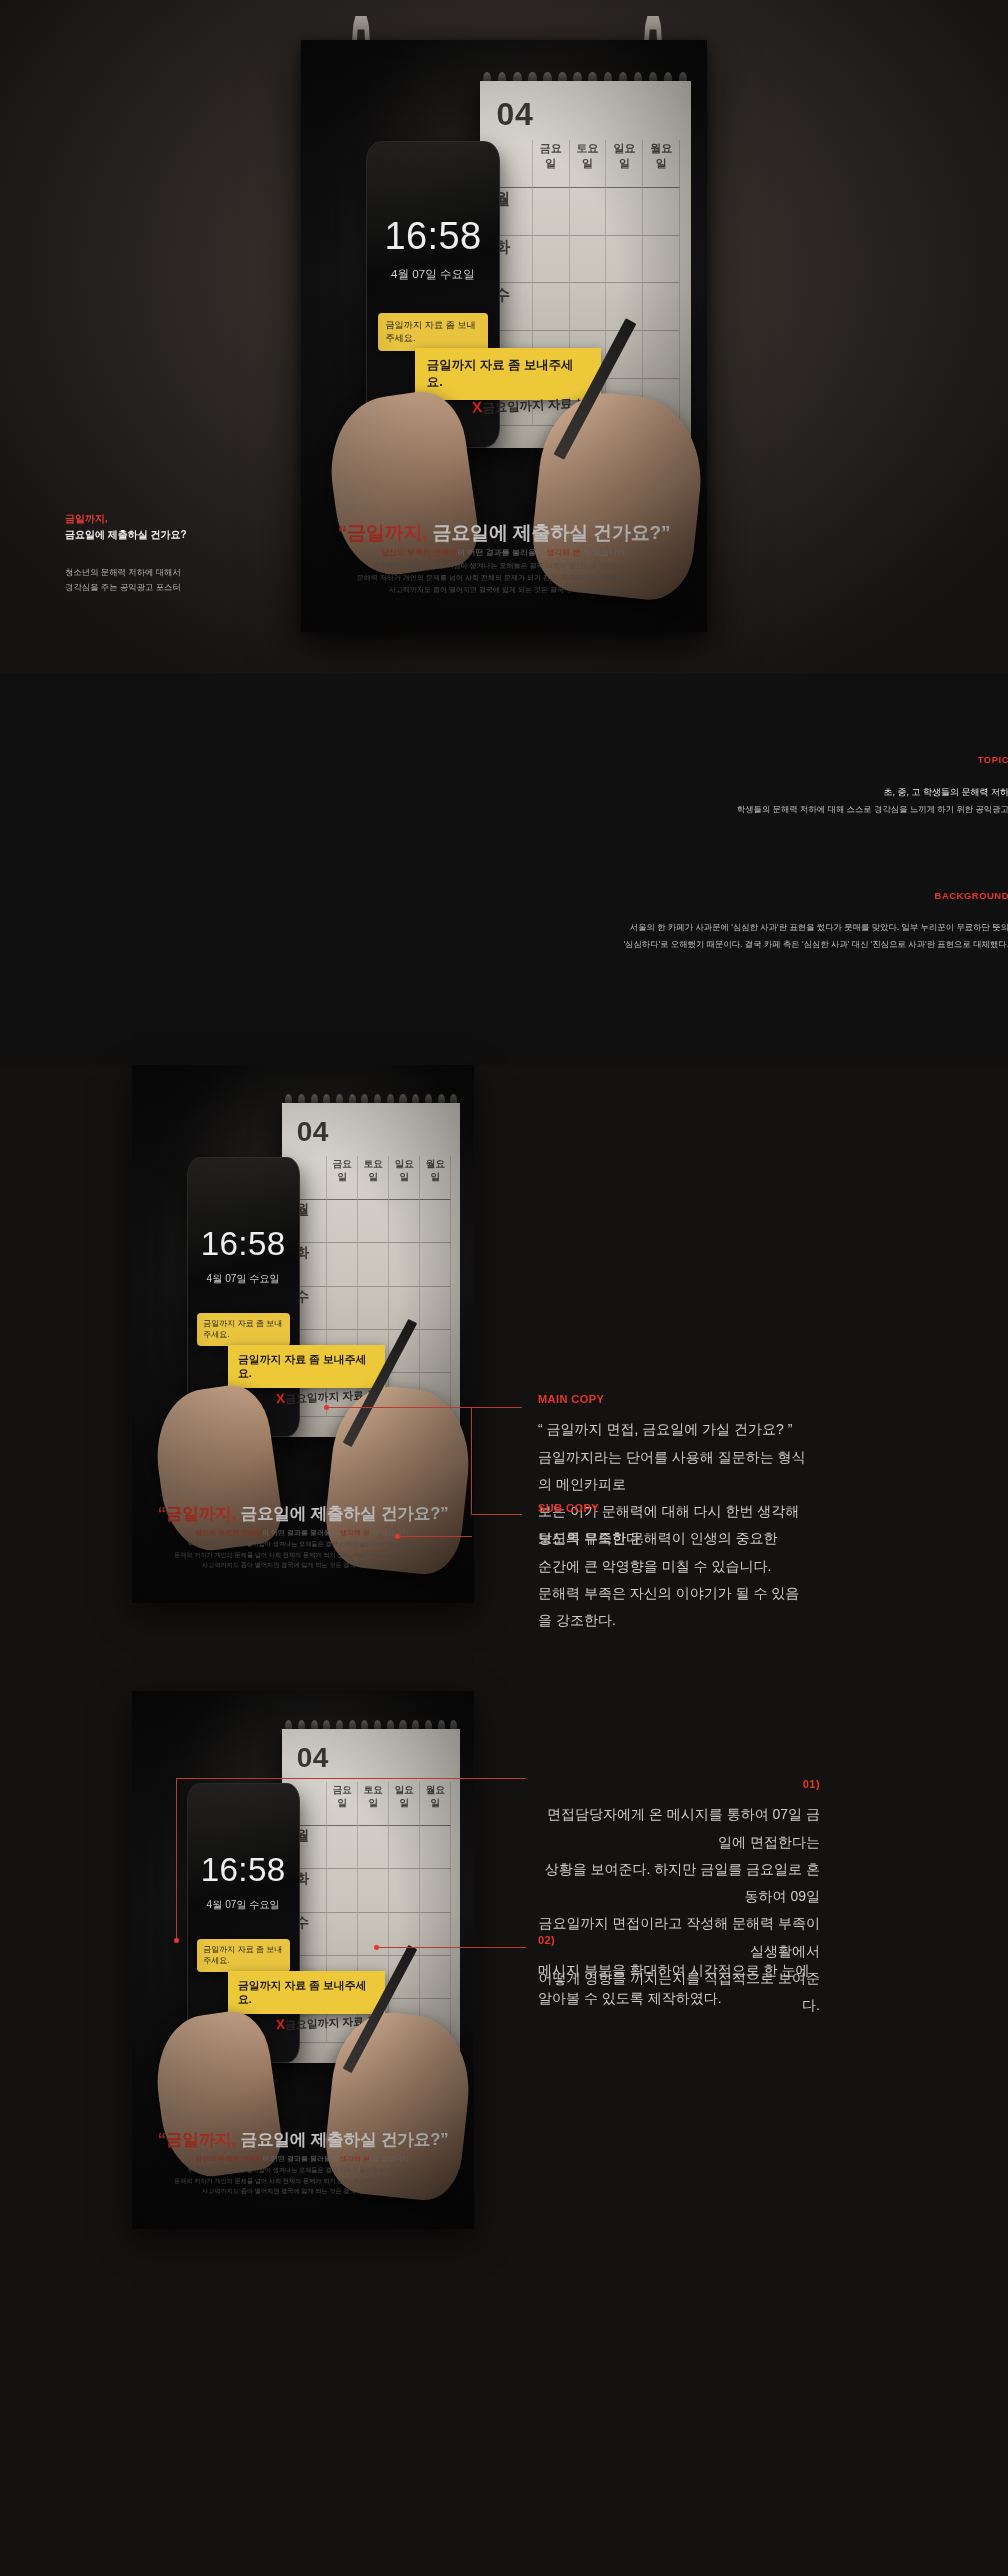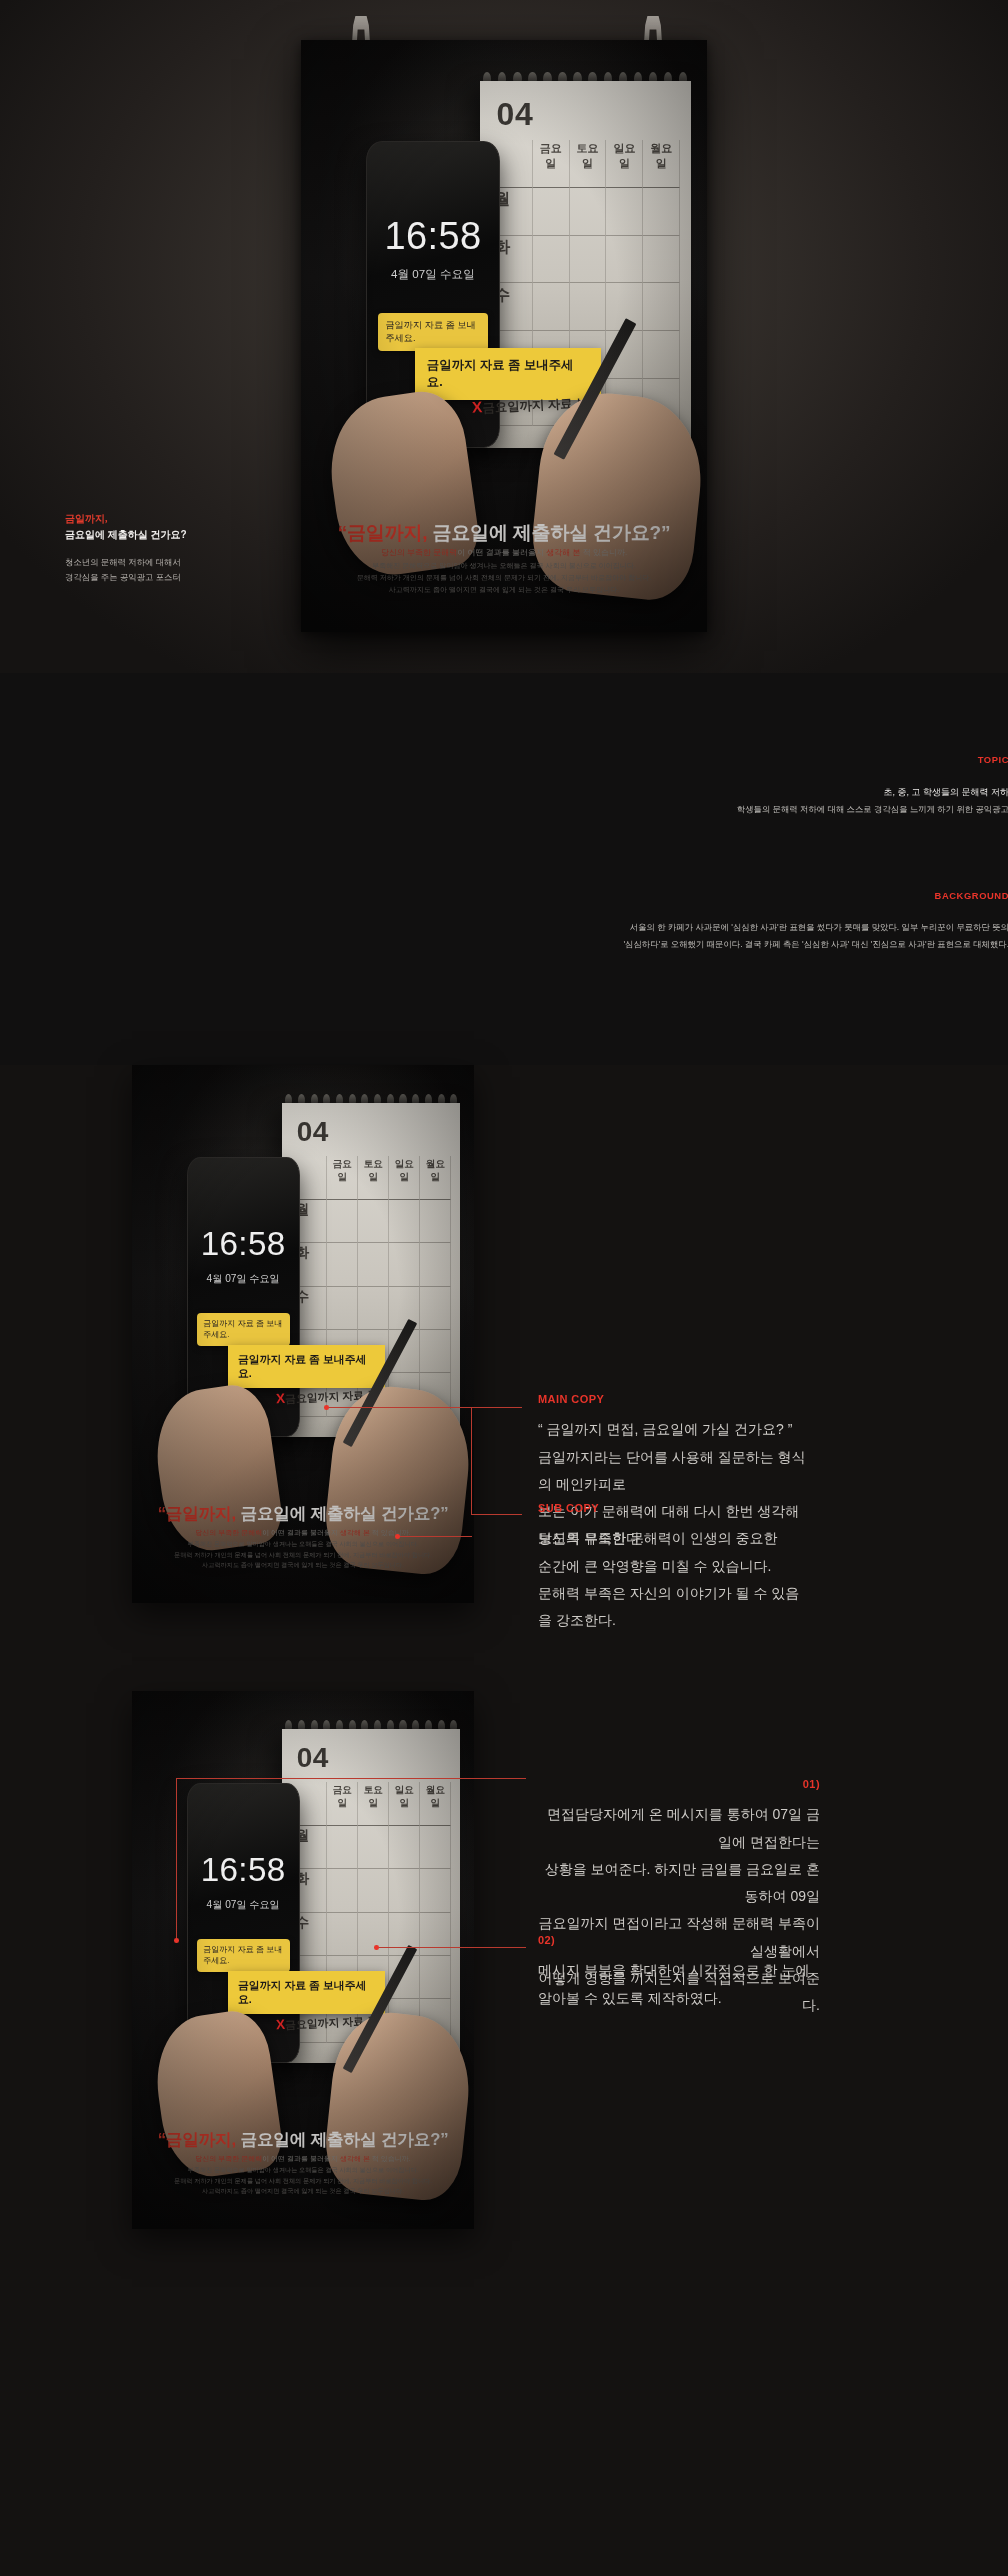--- a/index.html
+++ b/index.html
@@ -186,21 +186,21 @@
 
   
   .hero-caption {
     position: absolute;
     left: 65px; top: 511px;
     width: 202px;
     color: #d8d5d1;
   }
   .hero-caption .t1 { color: #e03b2c; font-weight: 700; font-size: 10px; line-height: 1.55; font-family: Liberation Serif, serif; }
   .hero-caption .t2 { color: #f0eeec; font-weight: 700; font-size: 10px; line-height: 1.55; }
-  .hero-caption .t3 { margin-top: 13px; color: #b9b5b0; font-size: 8.4px; line-height: 1.8; }
+  .hero-caption .t3 { margin-top: 23px; color: #b9b5b0; font-size: 8.4px; line-height: 1.8; }
 
   
   .info {
     position: relative;
     width: 1009px;
     background: #111010;
     padding: 81px 0 40px;
   }
   .block { text-align: right; margin-bottom: 73px; }
   .block .label {

